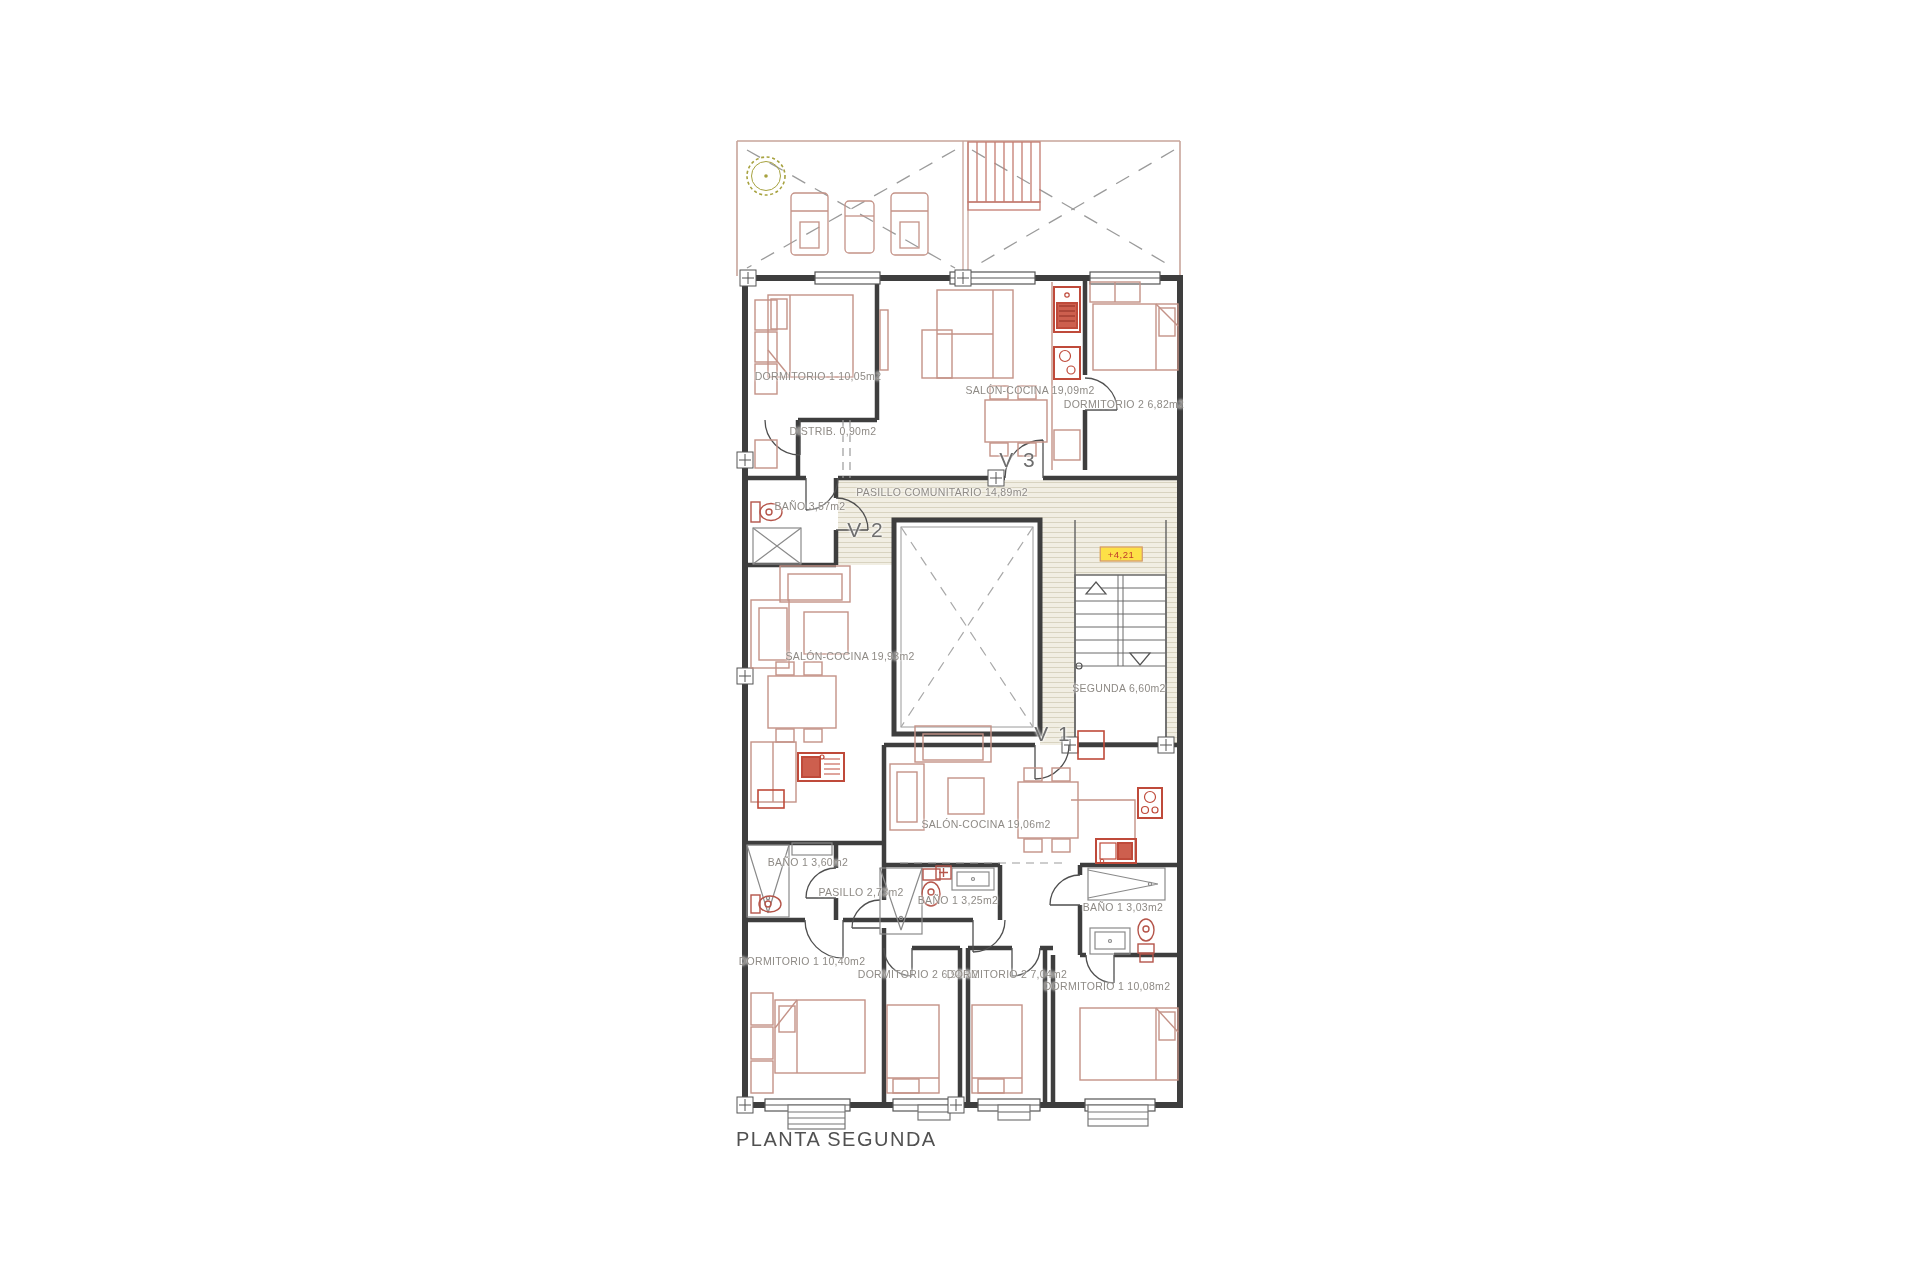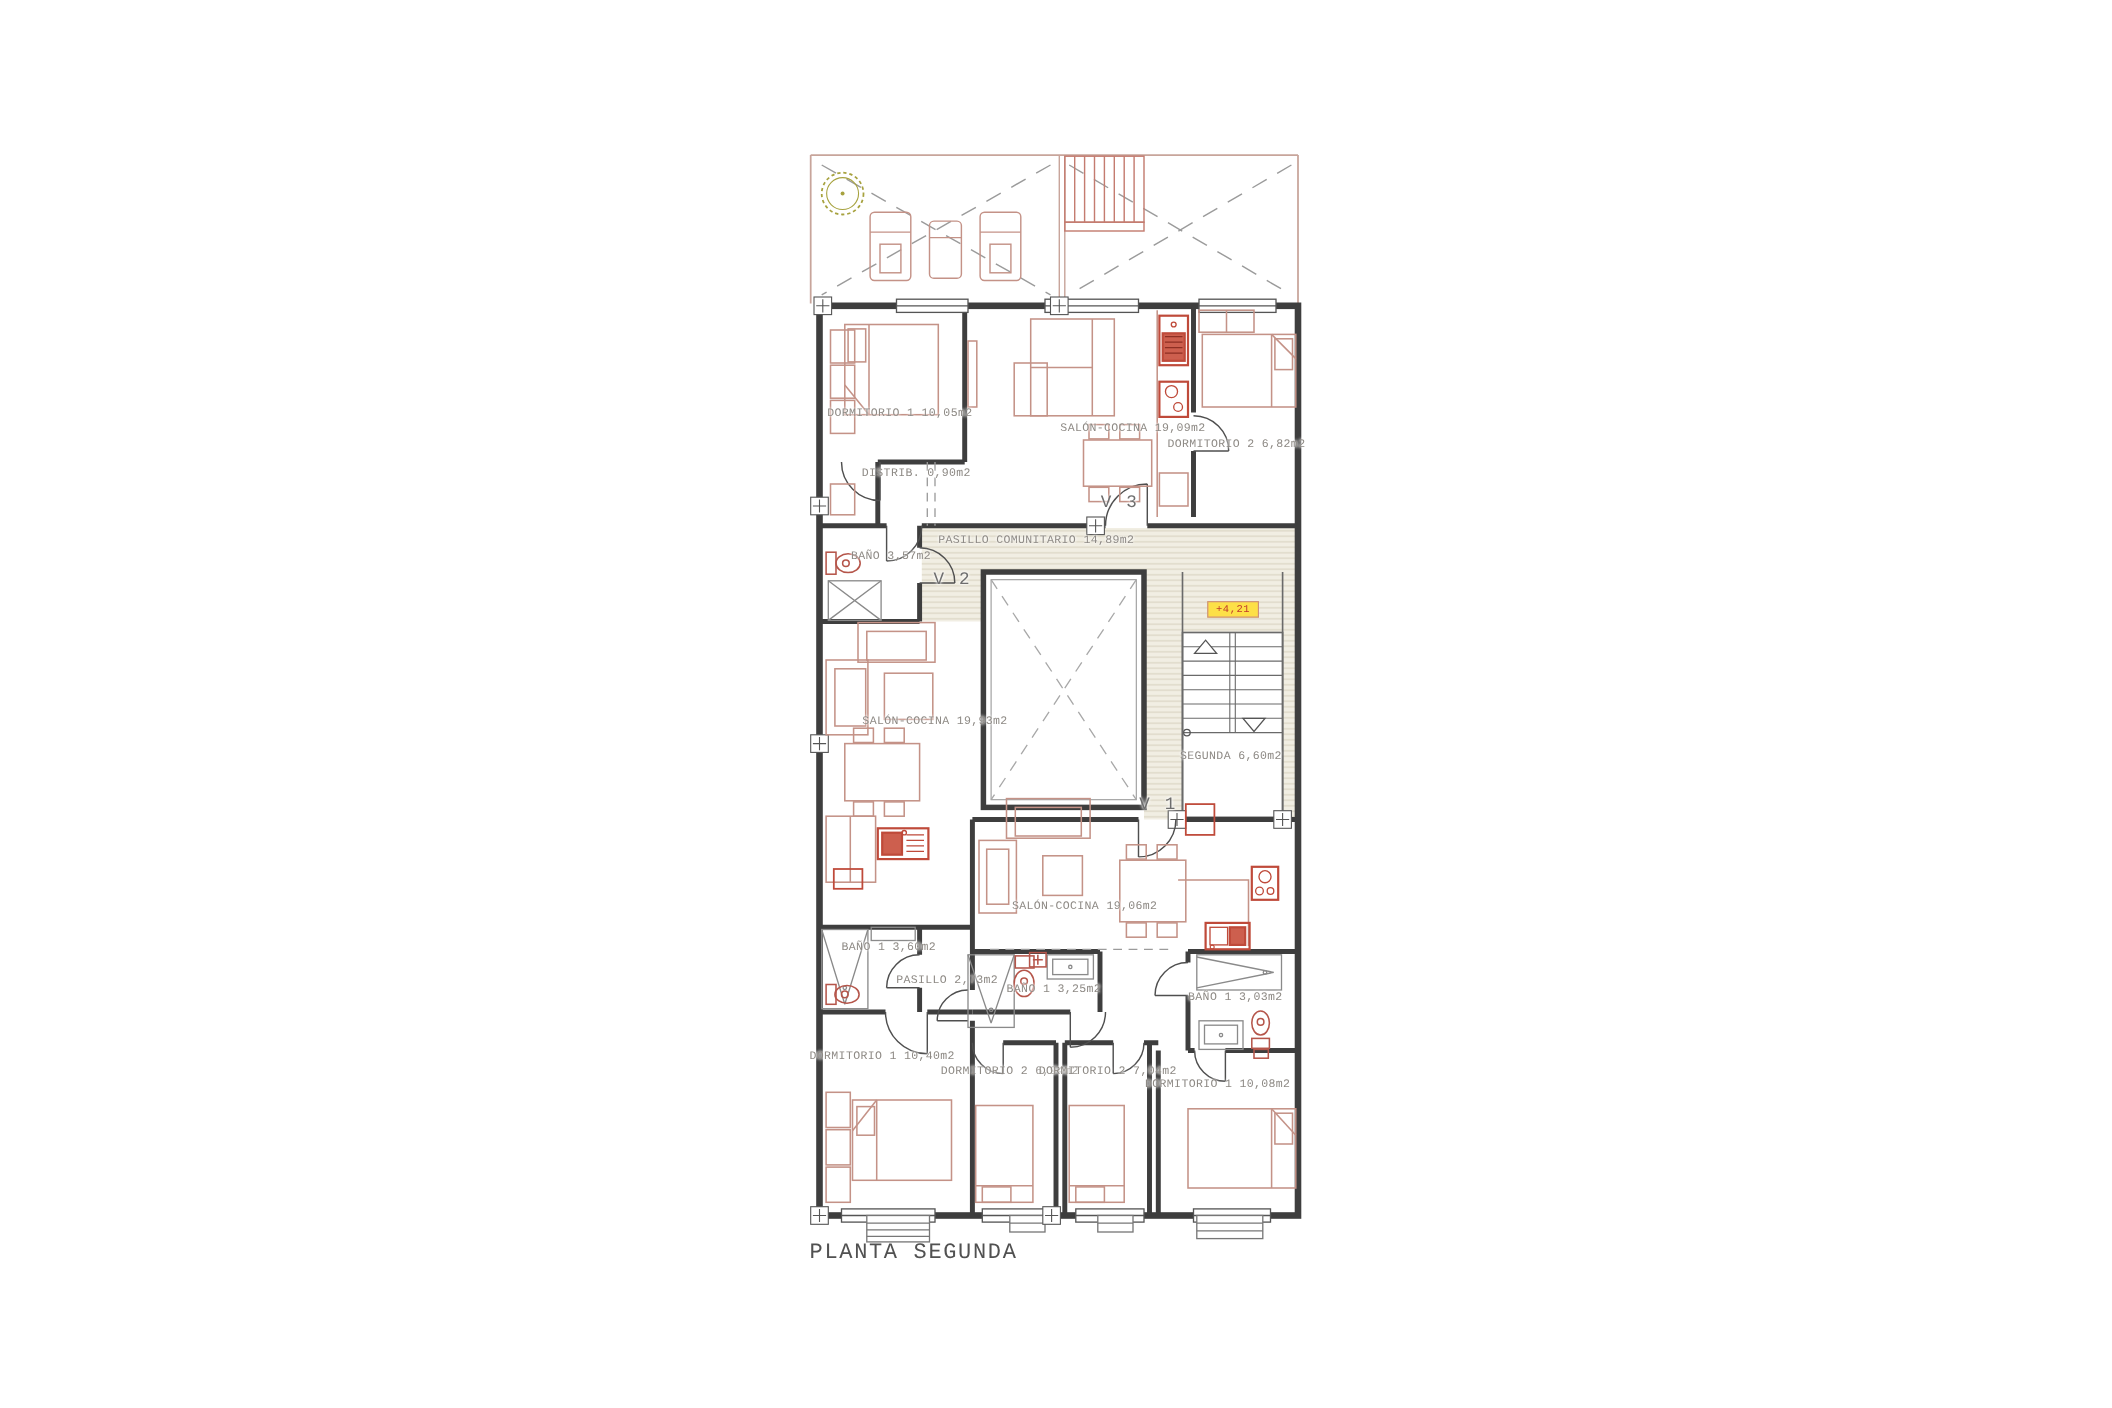--- a/index.html
+++ b/index.html
@@ -1,28 +1,28 @@
 <!DOCTYPE html>
 <html><head>
 <meta charset="utf-8">
 <style>
   html,body{margin:0;padding:0;background:#ffffff;}
   .canvas{
     position:relative;width:1920px;height:1208px;background:#ffffff;
-    font-family:Liberation Mono, monospace;overflow:hidden;
+    font-family:Liberation Sans, sans-serif;overflow:hidden;
   }
   .plan-svg{position:absolute;left:0;top:0;}
   .rlabel{
     position:absolute;transform:translateX(-50%);text-align:center;
     color:#8e8a85;font-size:10.5px;line-height:16px;letter-spacing:.3px;
     white-space:nowrap;text-shadow:0 0 3px #fff,0 0 3px #fff;
   }
   .door-label{
     position:absolute;transform:translateX(-50%);color:#6e6e6e;
-    font-size:16px;letter-spacing:2px;white-space:nowrap;
+    font-size:21px;letter-spacing:2px;white-space:nowrap;
     text-shadow:0 0 3px #fff,0 0 3px #fff;
   }
   .level-badge{
     position:absolute;transform:translate(-50%,-50%);
     color:#c0392b;border:1px solid #c98a80;background:#fde047;
     font-size:9.5px;padding:1px 7px;letter-spacing:.5px;white-space:nowrap;
   }
   .plan-title{
     position:absolute;color:#515151;font-size:20px;letter-spacing:1.5px;
     white-space:nowrap;

